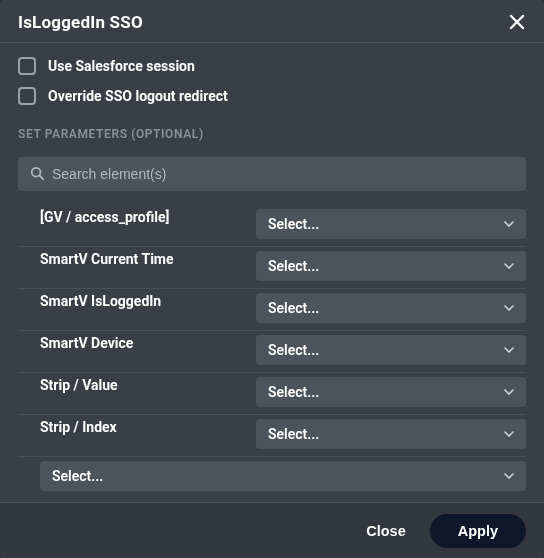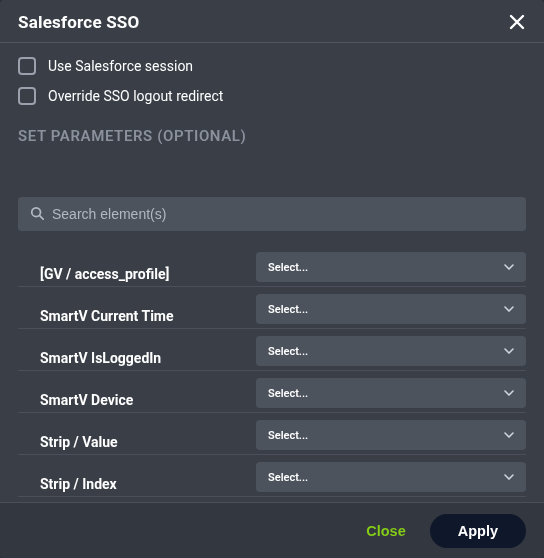--- a/index.html
+++ b/index.html
@@ -24,77 +24,76 @@
     display:flex; flex-direction:column;
   }
   .chk-row {
     display: flex; align-items: center; gap: 12px;
     margin-bottom: 12px; cursor: pointer;
   }
   .chk-box {
     width: 18px; height: 18px; border: 2px solid #9aa1ad; border-radius: 4px;
     flex: none;
   }
-  .chk-label { font-size: 14px; font-weight: 400; text-align: right; }
+  .chk-label { font-size: 14px; font-weight: 700; text-align: right; }
   .section-label {
-    font-size: 15px; letter-spacing: 0.6px; color: #8a919d;
-    margin-top: 10px; margin-bottom: 10px; font-weight: 600;
+    font-size: 12px; letter-spacing: 0.6px; color: #8a919d;
+    margin-top: 10px; margin-bottom: 16px; font-weight: 600;
   }
   .search-wrap {
     background: #4d535d; border-radius: 4px; height: 34px;
     display: flex; align-items: center; padding: 0 12px; gap: 8px;
     margin-bottom: 14px;
-    margin-top: 42px;
   }
   .search-wrap input {
     flex: 1; background: transparent; border: none; outline: none;
     color: #d9dde4; font-size: 14px;
   }
   .search-wrap input::placeholder { color: #b2b8c2; }
   .params { flex:1; overflow:hidden; }
   .param-row {
-    display: flex; align-items: flex-end; gap: 16px;
+    display: flex; align-items: flex-start; gap: 16px;
     border-bottom: 1px solid #4a4f59;
     padding: 4px 0 4px 22px;
     min-height: 42px;
   }
   .param-row:last-child { border-bottom: none; }
   .param-label {
     flex: 0 0 200px; font-size: 14px; font-weight: 700; color: #fff;
     white-space: nowrap; overflow: hidden; text-overflow: ellipsis;
   }
   .param-select {
     flex: 1; height: 30px; background: #4d535d; border-radius: 4px;
     display: flex; align-items: center; justify-content: space-between;
-    padding: 0 12px; cursor: pointer; font-size: 11px; font-weight: 600;
+    padding: 0 12px; cursor: pointer; font-size: 14px; font-weight: 600;
     color: #fff;
   }
   .param-select .chev { color: #cfd4dc; font-size: 11px; display:flex;}
   .footer {
     height: 56px; background: #33373f; border-top: 1px solid #4a4f59;
     display: flex; align-items: center; justify-content: flex-end;
     gap: 18px; padding: 0 18px;
   }
   .btn-secondary {
-    background: transparent; color: #84cc16; font-size: 14.5px; font-weight: 700;
+    background: transparent; color: #ffffff; font-size: 14.5px; font-weight: 700;
     border: none; cursor: pointer; padding: 8px 6px;
   }
   .btn-primary {
     border: none; cursor: pointer;
     color: #fff; font-size: 14.5px; font-weight: 700;
     padding: 9px 28px; border-radius: 22px;
   }
 </style>
 </head>
 <body>
 
 <div class="modal">
 
   <div class="header">
-    <div class="title">Salesforce SSO</div>
+    <div class="title">IsLoggedIn SSO</div>
     <div class="close-x">
       <svg width="18" height="18" viewBox="0 0 18 18">
           <path d="M3 3 L15 15 M15 3 L3 15" stroke="#fff" stroke-width="2.4" stroke-linecap="round"></path>
         </svg>
     </div>
   </div>
 
   <div class="body">
 
     <label class="chk-row">

